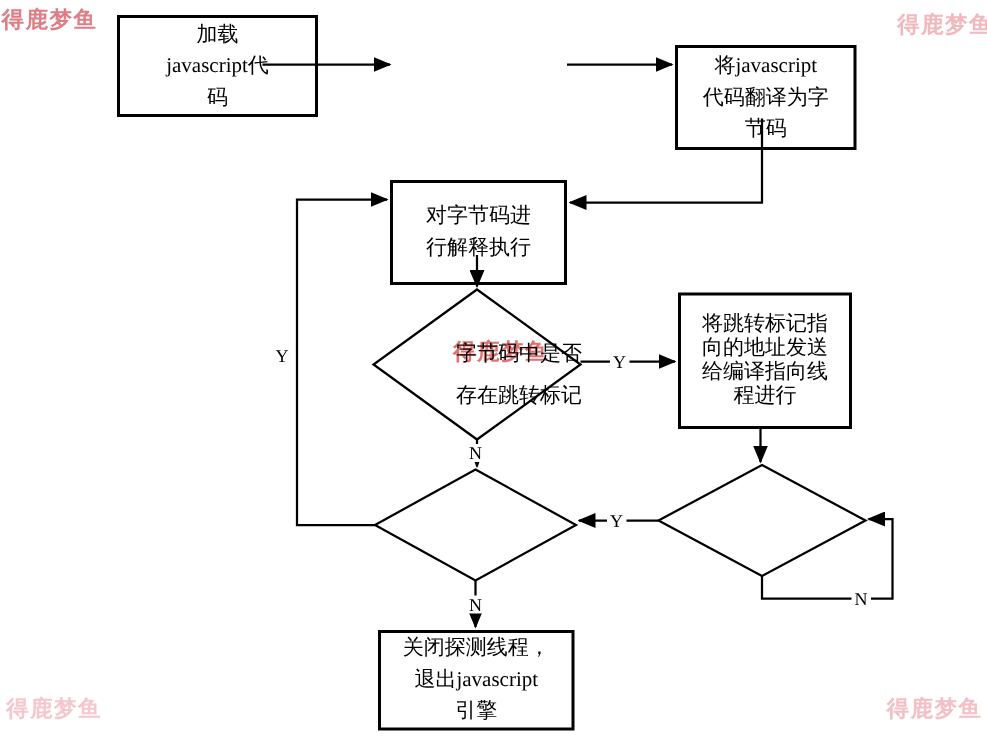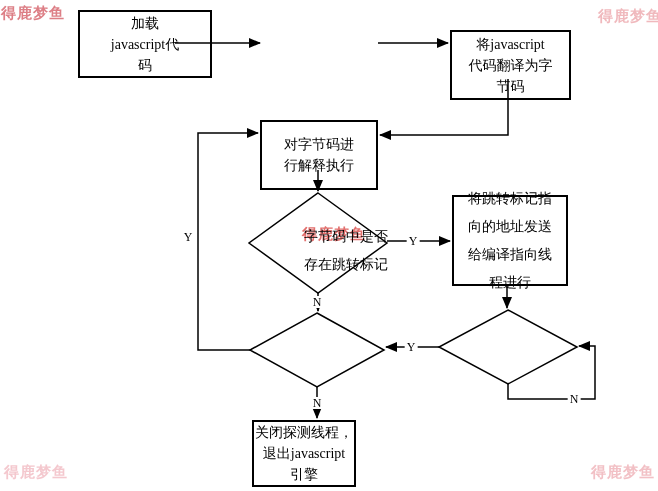--- a/index.html
+++ b/index.html
@@ -20,22 +20,22 @@
   .wm-br{left:591px;top:463px;color:#f2c0c5;}
   .node{
     position:absolute;z-index:3;border:2px solid #000;box-sizing:border-box;
     display:flex;flex-direction:column;justify-content:center;align-items:center;
     text-align:center;font-size:14px;line-height:21px;white-space:pre-line;
   }
   .n-load{left:78px;top:10px;width:134px;height:68px;}
   .n-detect{left:262px;top:10px;width:116px;height:67px;}
   .n-translate{left:450px;top:9px;width:121px;height:70px;margin-top:21px;}
   .n-interpret{left:260px;top:100px;width:118px;height:70px;margin-top:20px;}
-  .n-send{left:452px;top:195px;width:116px;height:91px;line-height:28px;}
-  .n-close{left:252px;top:420px;width:104px;height:67px;}
+  .n-send{left:452px;top:195px;width:116px;height:91px;line-height:16px;}
+  .n-close{left:252px;top:420px;width:131px;height:67px;}
   .d-label{
     position:absolute;z-index:3;width:140px;text-align:right;
     font-size:14px;line-height:28px;white-space:pre-line;pointer-events:none;
   }
   .d1-label{left:248px;top:223px;}
   .d2-label{left:247px;top:330px;}
   .d3-label{left:438px;top:327px;}
   .edge-label{
     position:absolute;z-index:4;font-size:12px;line-height:12px;
     background:#fff;padding:0 2px;transform:translate(-50%,-50%);

